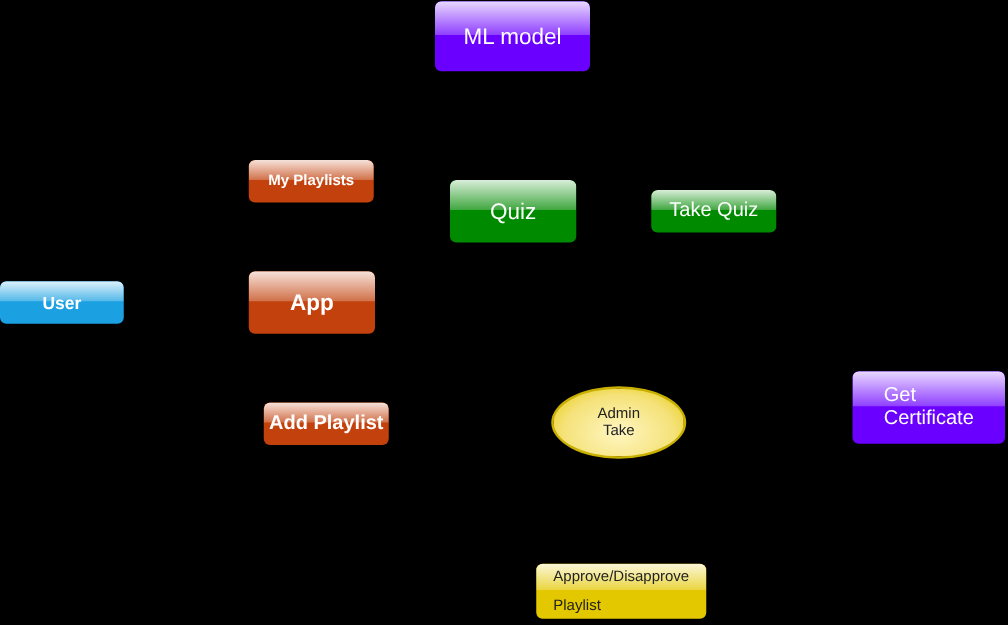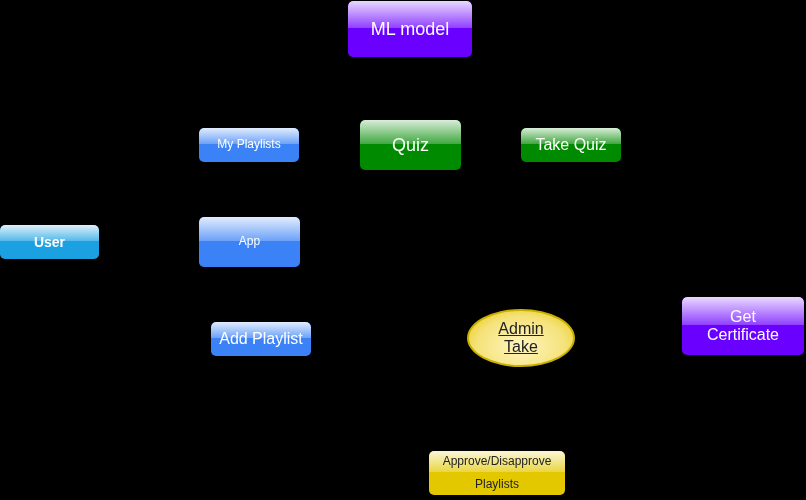--- a/index.html
+++ b/index.html
@@ -9,40 +9,40 @@
       position: relative;
       overflow: hidden;
       font-family: "Liberation Sans", sans-serif;
     }
     .node {
       position: absolute;
       box-sizing: border-box;
       display: flex;
       align-items: center;
       justify-content: center;
-      text-align: center;
+      text-align: left;
       border-radius: 5px;
       color: #ffffff;
       overflow: hidden;
       line-height: 1.15;
     }
     .node::before {
       content: "";
       position: absolute;
       left: 0; top: 0; right: 0;
       height: 48%;
       background: linear-gradient(to bottom, rgba(255,255,255,0.85), rgba(255,255,255,0.25));
       border-radius: 5px 5px 0 0;
       pointer-events: none;
     }
     .node span { position: relative; z-index: 1; }
 
     .purple { background: #6a00ff; }
-    .green  { background: #008a00; }
-    .pink   { background: #3b82f6; }
+    .green  { background: #008a00; margin-top: 24px; }
+    .pink   { background: #c2410c; font-weight: bold; }
     .blue   { background: #1ba1e2; font-weight: bold; }
     .yellow { background: #e3c800; color: #222222; }
 
     .ellipse {
       position: absolute;
       box-sizing: border-box;
       border-radius: 50%;
       background: radial-gradient(ellipse at 50% 65%, #fff6c0 0%, #f5e27a 60%, #e3c800 100%);
       border: 2px solid #c9b000;
       display: flex; align-items: center; justify-content: center;
@@ -67,40 +67,40 @@
 </div>
 
 <div class="node green" style="left:521px; top:128px; width:100px; height:34px; font-size:16px;">
   <span>Take Quiz</span>
 </div>
 
 <div class="node blue" style="left:0px; top:225px; width:99px; height:34px; font-size:14px;">
   <span>User</span>
 </div>
 
-<div class="node pink" style="left:199px; top:217px; width:101px; height:50px; font-size:12px;">
+<div class="node pink" style="left:199px; top:217px; width:101px; height:50px; font-size:18px;">
   <span>App</span>
 </div>
 
 <div class="node pink" style="left:199px; top:322px; width:100px; height:34px; font-size:16px;margin-left:12px;">
   <span>Add Playlist</span>
 </div>
 
-<div class="ellipse" style="left:467px; top:309px; width:108px; height:58px; font-size:16px;text-decoration:underline;">
+<div class="ellipse" style="left:441px; top:309px; width:108px; height:58px; font-size:12px;">
   <span>
     <span>Admin</span><br>
     <span>Take</span>
   </span>
 </div>
 
 <div class="node purple" style="left:682px; top:297px; width:122px; height:58px; font-size:16px;">
   <span>
     <span>Get</span><br>
     <span>Certificate</span>
   </span>
 </div>
 
 <div class="node yellow" style="left:429px; top:451px; width:136px; height:44px; font-size:12px; line-height:1.9;">
   <span>
     <span>Approve/Disapprove</span><br>
-    <span>Playlists</span>
+    <span>Playlist</span>
   </span>
 </div>
 
 </body></html>

